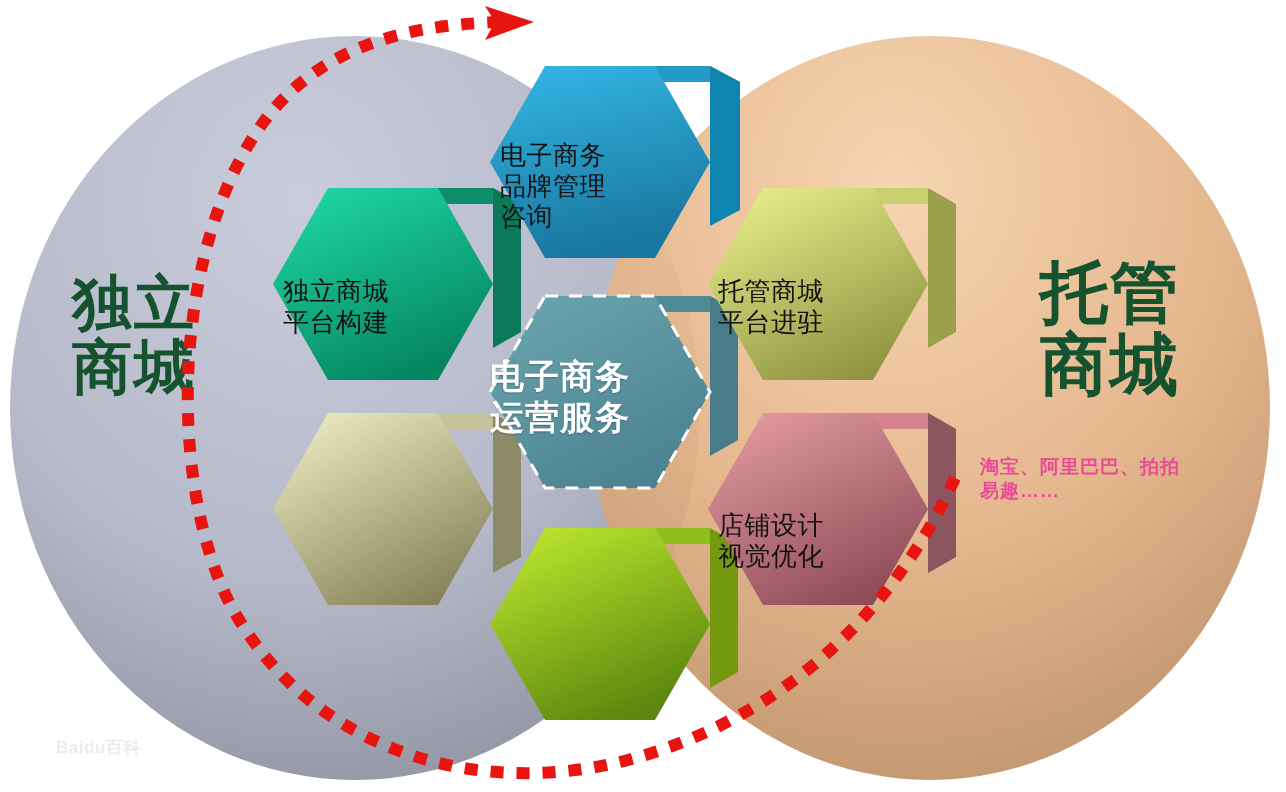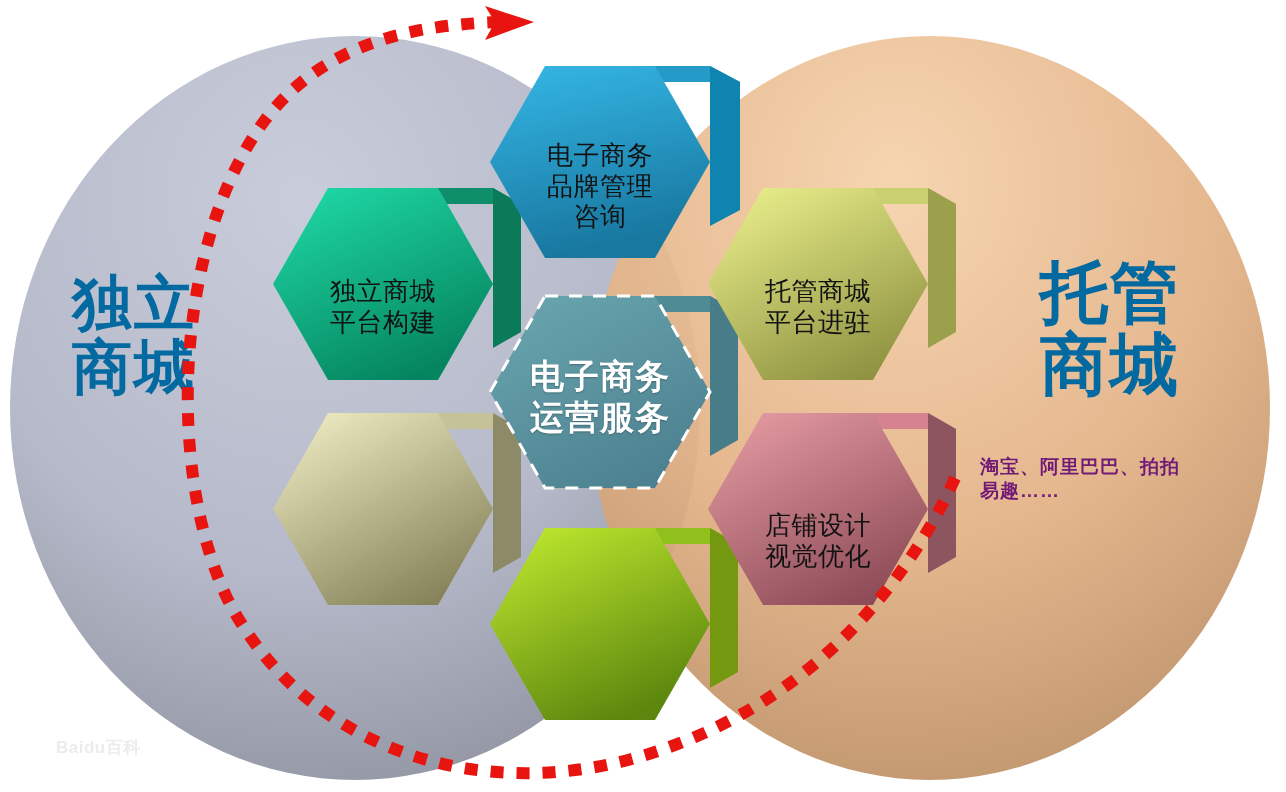--- a/index.html
+++ b/index.html
@@ -22,21 +22,21 @@
   }
   #stage > svg.layer {
     position: absolute;
     left: 0;
     top: 0;
     width: 1286px;
     height: 792px;
   }
   .circle-label {
     position: absolute;
-    color: #0369a1;
+    color: #14532d;
     font-weight: bold;
     line-height: 1.06;
     letter-spacing: 2px;
     text-align: center;
     white-space: pre-line;
     pointer-events: none;
   }
   #label-left {
     left: 44px;
     top: 272px;
@@ -47,31 +47,31 @@
     left: 1020px;
     top: 256px;
     width: 180px;
     font-size: 68px;
   }
   #label-right-sub {
     position: absolute;
     left: 980px;
     top: 455px;
     width: 270px;
-    color: #701a75;
+    color: #ec4899;
     font-weight: bold;
     font-size: 19px;
     line-height: 1.25;
     letter-spacing: 1px;
     white-space: pre-line;
     text-align: left;
   }
   .hex-text {
     position: absolute;
-    text-align: center;
+    text-align: left;
     white-space: pre-line;
     pointer-events: none;
     line-height: 1.18;
   }
   .hex-text.outer {
     color: #121212;
     font-size: 26px;
     letter-spacing: 0.5px;
     width: 200px;
   }

